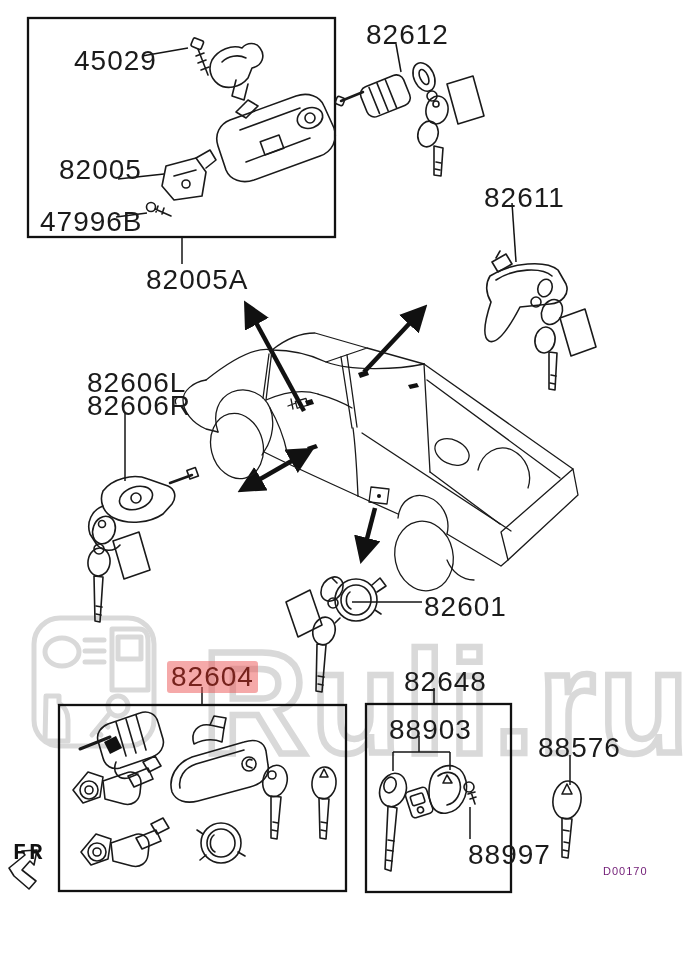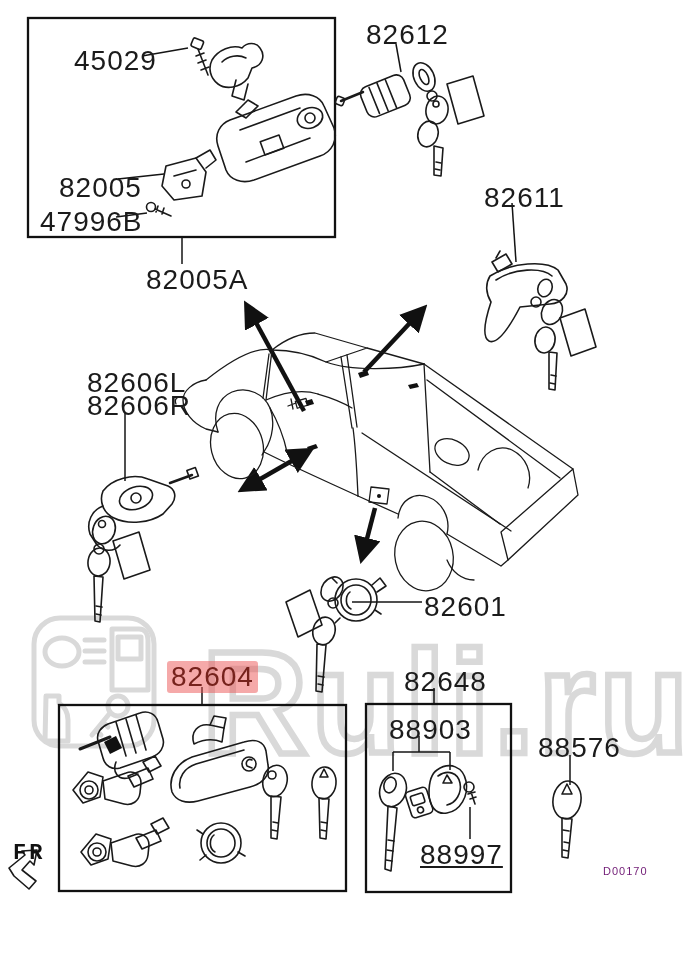--- a/index.html
+++ b/index.html
@@ -285,31 +285,31 @@
     <ellipse cx="567" cy="800" rx="14" ry="19" transform="rotate(8 567 800)"></ellipse>
     <path d="M562,794 L572,794 L567,784 Z"></path>
     <path d="M562,818 L572,819 L568,858 L562,857 Z"></path>
     <path d="M563,850 l5,1 M564,842 l5,1 M563,830 l6,1"></path>
   </g>
 
   <path class="ln" d="M9,868 L25,855 L22,851 L37,850 L34,865 L30,861 L22,870 L36,881 L29,889 L14,876 Z"></path>
 </svg>
 
 <div class="part-label" style="left:74px; top:47px;">45029</div>
-<div class="part-label" style="left:59px; top:174px;text-align:center;">82005</div>
+<div class="part-label" style="left:59px; top:156px;text-align:center;">82005</div>
 <div class="part-label" style="left:40px; top:208px;">47996B</div>
 <div class="part-label" style="left:146px; top:266px;">82005A</div>
 <div class="part-label" style="left:366px; top:21px;">82612</div>
 <div class="part-label" style="left:484px; top:184px;">82611</div>
 <div class="part-label" style="left:87px; top:369px;">82606L</div>
 <div class="part-label" style="left:87px; top:392px;">82606R</div>
 <div class="part-label" style="left:424px; top:593px;">82601</div>
 <div class="part-label hl" style="left:175px; top:663px;">82604</div>
 <div class="part-label" style="left:404px; top:668px;">82648</div>
 <div class="part-label" style="left:389px; top:716px;">88903</div>
-<div class="part-label" style="left:420px; top:841px;text-decoration:underline;">88997</div>
+<div class="part-label" style="left:468px; top:841px;">88997</div>
 <div class="part-label" style="left:538px; top:734px;">88576</div>
 
 <div class="fr-label" style="left:13px; top:843px;font-family:Liberation Mono, monospace;">FR</div>
 <div class="small-code" style="left:603px; top:866px;">D00170</div>
 
 
 </div>
 
 </body></html>

